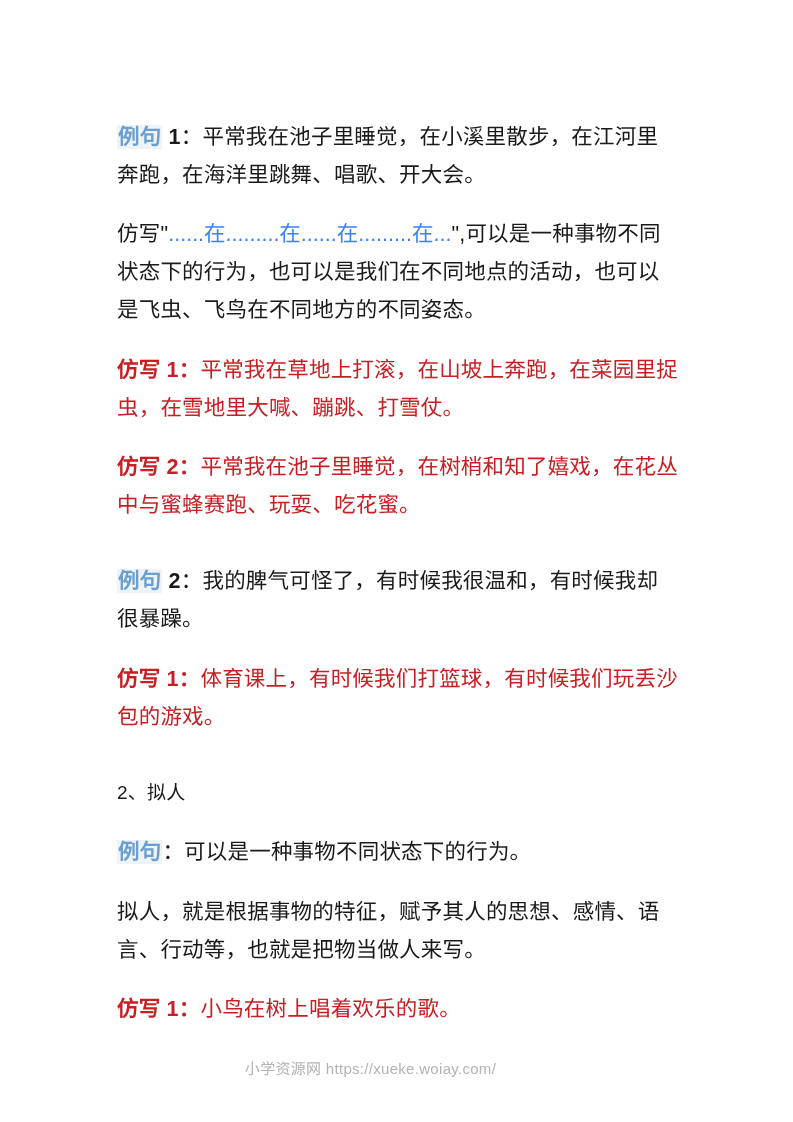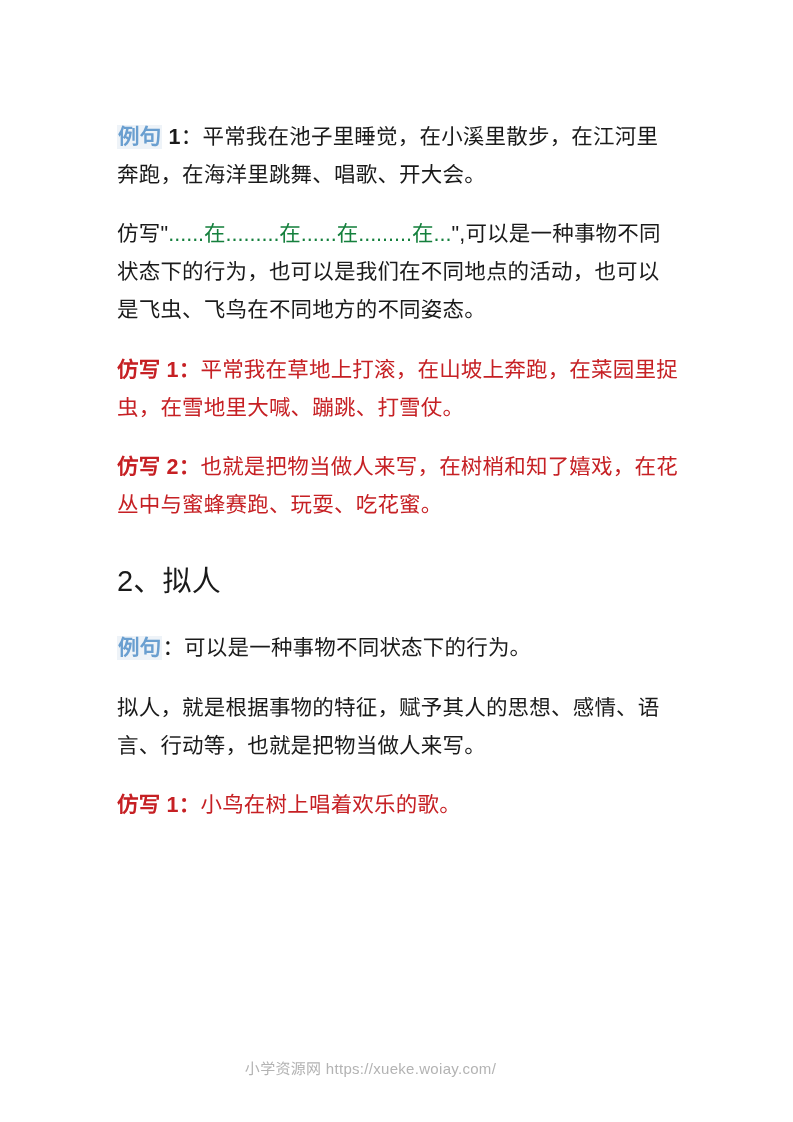--- a/index.html
+++ b/index.html
@@ -75,29 +75,29 @@
     color: #1a1a1a;
   }
 
   
   .tag-fangxie {
     color: #c62024;
     font-weight: bold;
   }
 
   .heading {
-    font-size: 29px;
+    font-size: 19px;
     line-height: 38px;
     color: #1a1a1a;
     letter-spacing: 0.2px;
   }
 
   
   .pattern {
-    color: #15803d;
+    color: #3b82f6;
     letter-spacing: 0px;
   }
   .quote {
     color: #1a1a1a;
   }
 
   
   .watermark {
     position: absolute;
     left: 0;
@@ -120,27 +120,29 @@
 
     <div class="block">
 
       <p class="line"><span class="tag-liju">例句</span><span class="tag-num"> 1</span><span class="tag-colon">：</span><span>平常我在池子里睡觉，在小溪里散步，在江河里奔跑，在海洋里跳舞、唱歌、开大会。</span></p>
 
 
       <p class="line"><span>仿写</span><span class="quote">"</span><span class="pattern">......在.........在......在.........在...</span><span class="quote">"</span><span>,可以是一种事物不同状态下的行为，也可以是我们在不同地点的活动，也可以是飞虫、飞鸟在不同地方的不同姿态。</span></p>
 
       <p class="line red"><span class="tag-fangxie">仿写 1：</span><span>平常我在草地上打滚，在山坡上奔跑，在菜园里捉虫，在雪地里大喊、蹦跳、打雪仗。</span></p>
 
-      <p class="line red"><span class="tag-fangxie">仿写 2：</span><span>也就是把物当做人来写，在树梢和知了嬉戏，在花丛中与蜜蜂赛跑、玩耍、吃花蜜。</span></p>
+      <p class="line red"><span class="tag-fangxie">仿写 2：</span><span>平常我在池子里睡觉，在树梢和知了嬉戏，在花丛中与蜜蜂赛跑、玩耍、吃花蜜。</span></p>
 
     </div>
 
     <div class="block gap-before">
 
+      <p class="line"><span class="tag-liju">例句</span><span class="tag-num"> 2</span><span class="tag-colon">：</span><span>我的脾气可怪了，有时候我很温和，有时候我却很暴躁。</span></p>
 
+      <p class="line red"><span class="tag-fangxie">仿写 1：</span><span>体育课上，有时候我们打篮球，有时候我们玩丢沙包的游戏。</span></p>
 
 
     </div>
 
     <div class="block gap-before">
 
       <p class="heading">2、拟人</p>
 
       <p class="line"><span class="tag-liju">例句</span><span class="tag-num"></span><span class="tag-colon">：</span><span>可以是一种事物不同状态下的行为。</span></p>
 

